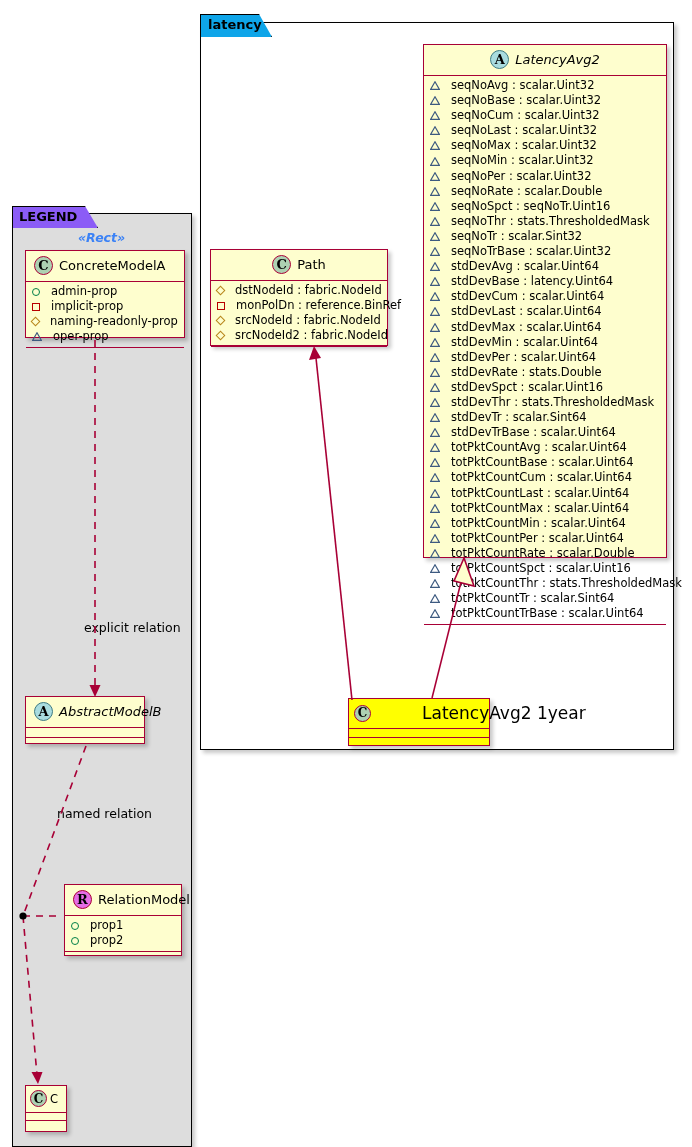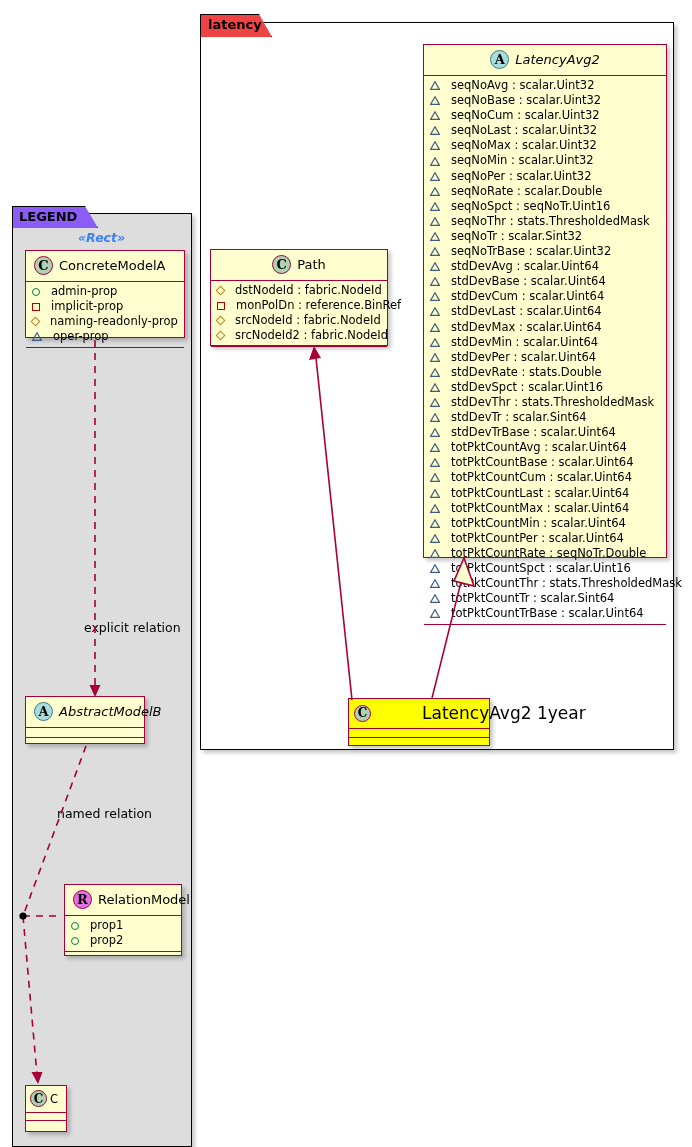--- a/index.html
+++ b/index.html
@@ -68,21 +68,21 @@
   
   .pkg{
     position:absolute;
     background:#FFFFFF;
     border:1.5px solid #000000;
     box-shadow:3px 3px 4px rgba(0,0,0,.22);
     box-sizing:border-box;
   }
   .pkg-tab{
     position:absolute;
-    background:#ef4444;
+    background:#0ea5e9;
     border:1.5px solid #000;
     border-bottom:none;
     box-sizing:border-box;
     font-size:13px;font-weight:bold;
     padding:2px 18px 2px 7px;
     white-space:nowrap;
   }
   .pkg-tab-clip{
     clip-path:polygon(0 0, calc(100% - 13px) 0, 100% 100%, 0 100%);
   }
@@ -332,21 +332,21 @@
           </svg>
         </span>
         <span>stdDevAvg : scalar.Uint64</span>
       </div>
       <div class="row">
         <span class="mk tri">
           <svg width="10" height="9" viewBox="0 0 10 9">
             <polygon points="5,0.8 9.3,8.3 0.7,8.3" fill="none" stroke="#3D5A80" stroke-width="1.2"></polygon>
           </svg>
         </span>
-        <span>stdDevBase : scalar.Uint64</span>
+        <span>stdDevBase : latency.Uint64</span>
       </div>
       <div class="row">
         <span class="mk tri">
           <svg width="10" height="9" viewBox="0 0 10 9">
             <polygon points="5,0.8 9.3,8.3 0.7,8.3" fill="none" stroke="#3D5A80" stroke-width="1.2"></polygon>
           </svg>
         </span>
         <span>stdDevCum : scalar.Uint64</span>
       </div>
       <div class="row">
@@ -476,21 +476,21 @@
           </svg>
         </span>
         <span>totPktCountPer : scalar.Uint64</span>
       </div>
       <div class="row">
         <span class="mk tri">
           <svg width="10" height="9" viewBox="0 0 10 9">
             <polygon points="5,0.8 9.3,8.3 0.7,8.3" fill="none" stroke="#3D5A80" stroke-width="1.2"></polygon>
           </svg>
         </span>
-        <span>totPktCountRate : seqNoTr.Double</span>
+        <span>totPktCountRate : scalar.Double</span>
       </div>
       <div class="row">
         <span class="mk tri">
           <svg width="10" height="9" viewBox="0 0 10 9">
             <polygon points="5,0.8 9.3,8.3 0.7,8.3" fill="none" stroke="#3D5A80" stroke-width="1.2"></polygon>
           </svg>
         </span>
         <span>totPktCountSpct : scalar.Uint16</span>
       </div>
       <div class="row">

